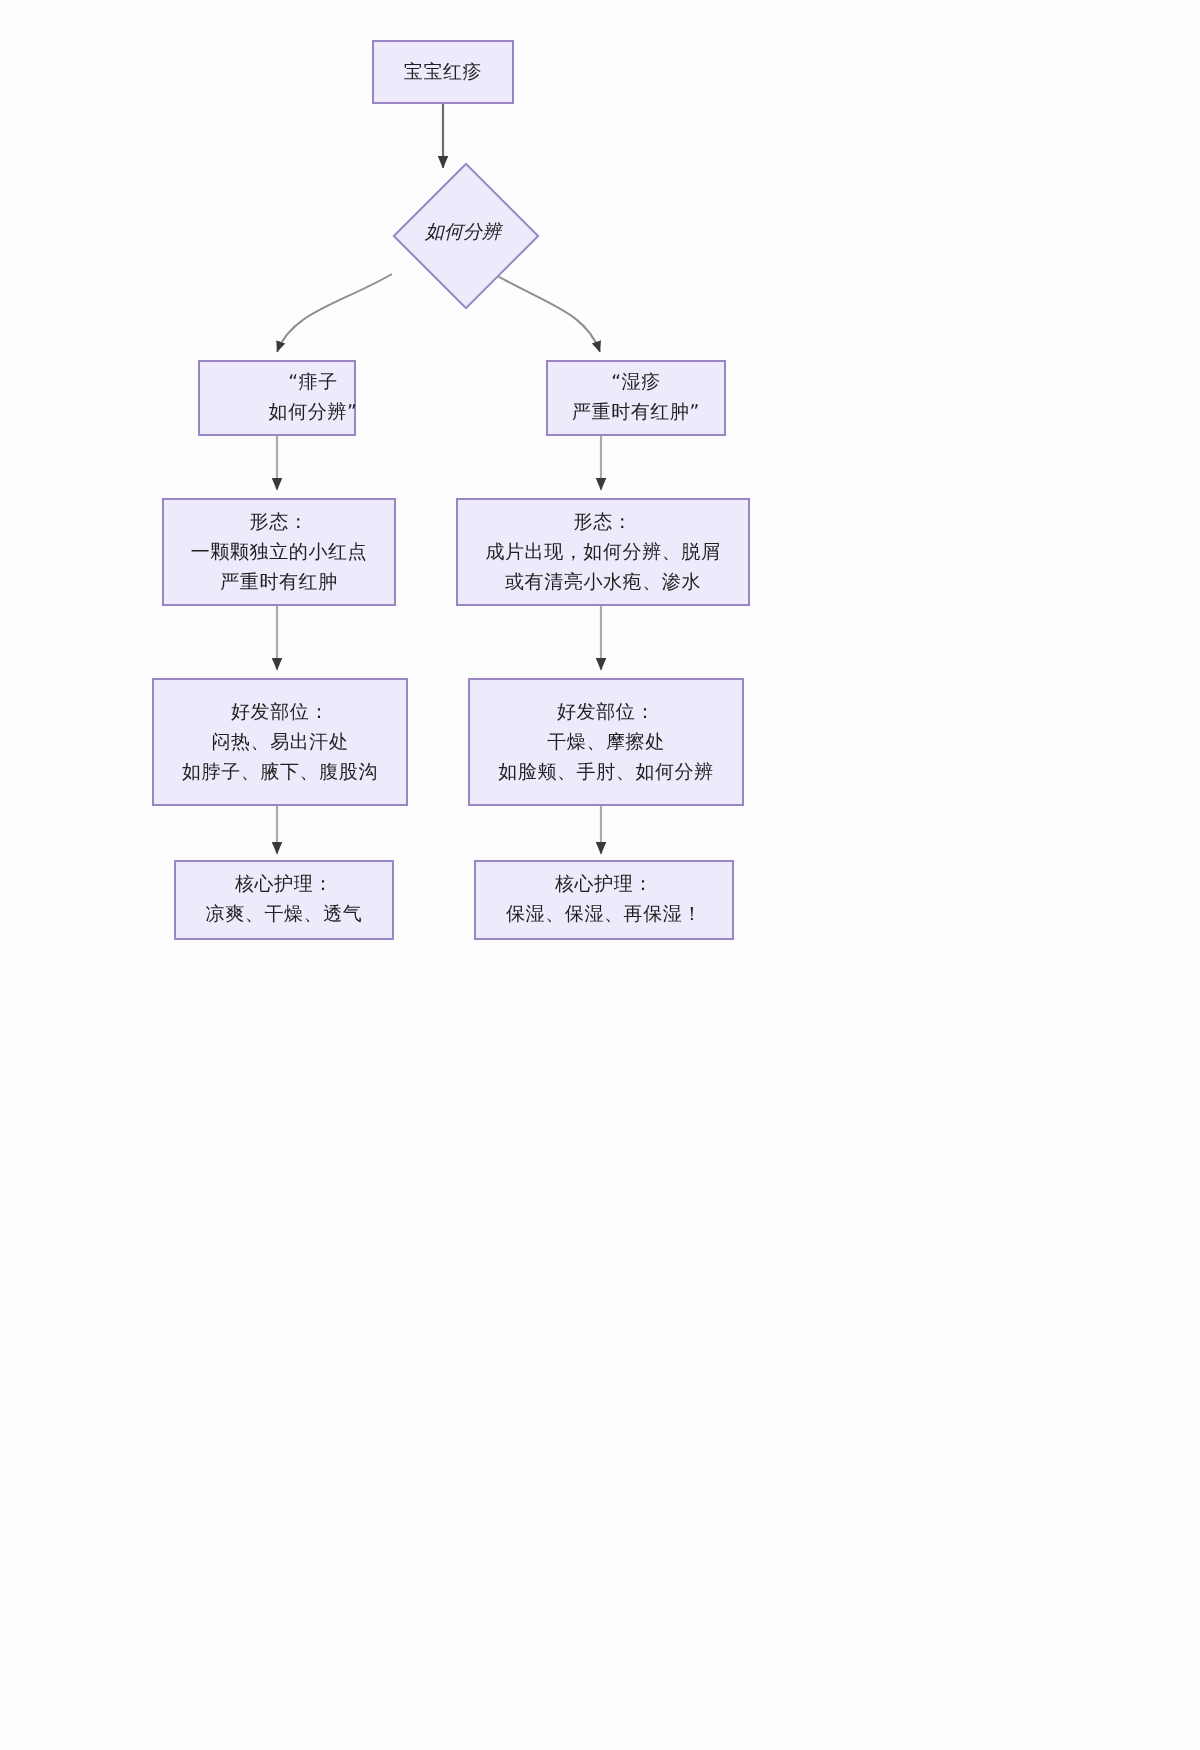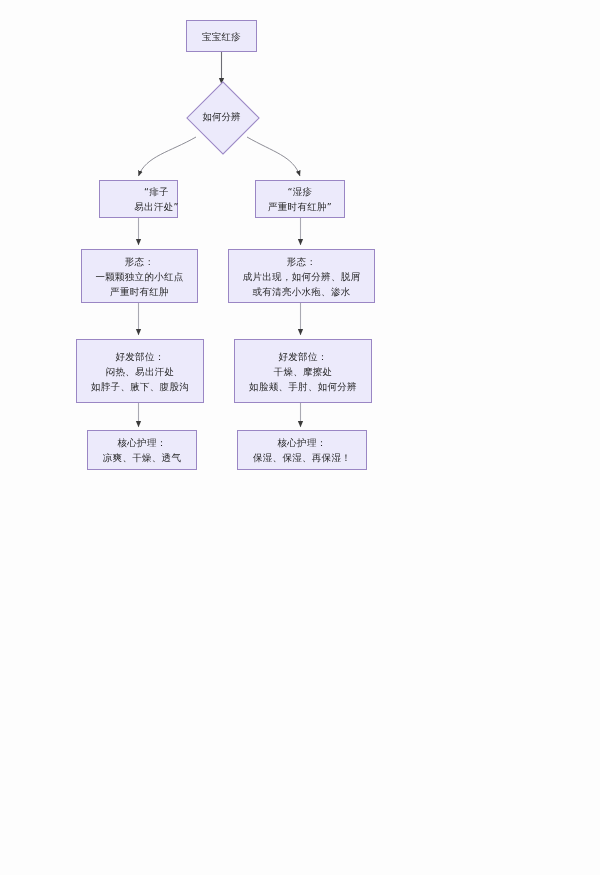--- a/index.html
+++ b/index.html
@@ -101,48 +101,48 @@
 
     <line x1="300.5" y1="218" x2="300.5" y2="245" stroke="#a9a9b2" stroke-width="1.1" marker-end="url(#arrow)"></line>
     <line x1="300.5" y1="303" x2="300.5" y2="335" stroke="#a9a9b2" stroke-width="1.1" marker-end="url(#arrow)"></line>
     <line x1="300.5" y1="403" x2="300.5" y2="427" stroke="#a9a9b2" stroke-width="1.1" marker-end="url(#arrow)"></line>
   </svg>
 
   <div class="node" style="left:186px; top:20px; width:71px; height:32px;">
     <span class="line">宝宝红疹</span>
   </div>
 
-  <div class="diamond-wrap" style="left:186px; top:88px; width:71px; height:57px;">
+  <div class="diamond-wrap" style="left:196px; top:88px; width:71px; height:57px;font-style:italic;">
     <div class="diamond-shape"></div>
     <span class="diamond-label">如何分辨</span>
   </div>
 
   <div class="node" style="left:99px; top:180px; width:79px; height:38px;padding-left:36px;">
     <span class="line">“痱子</span>
-    <span class="line">易出汗处”</span>
+    <span class="line">如何分辨”</span>
   </div>
 
   <div class="node" style="left:81px; top:249px; width:117px; height:54px;">
     <span class="line">形态：</span>
     <span class="line">一颗颗独立的小红点</span>
     <span class="line">严重时有红肿</span>
   </div>
 
   <div class="node" style="left:76px; top:339px; width:128px; height:64px;">
     <span class="line">好发部位：</span>
     <span class="line">闷热、易出汗处</span>
     <span class="line">如脖子、腋下、腹股沟</span>
   </div>
 
   <div class="node" style="left:87px; top:430px; width:110px; height:40px;">
     <span class="line">核心护理：</span>
     <span class="line">凉爽、干燥、透气</span>
   </div>
 
-  <div class="node" style="left:255px; top:180px; width:90px; height:38px;">
+  <div class="node" style="left:273px; top:180px; width:90px; height:38px;">
     <span class="line">“湿疹</span>
     <span class="line">严重时有红肿”</span>
   </div>
 
   <div class="node" style="left:228px; top:249px; width:147px; height:54px;">
     <span class="line">形态：</span>
     <span class="line">成片出现，如何分辨、脱屑</span>
     <span class="line">或有清亮小水疱、渗水</span>
   </div>
 

